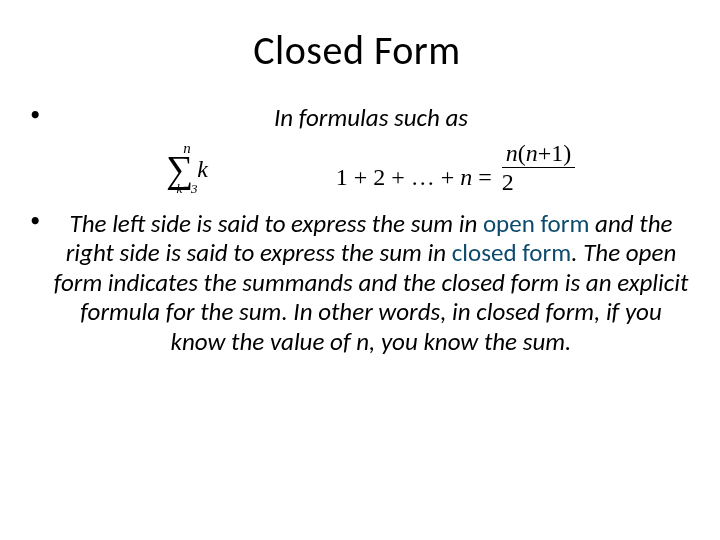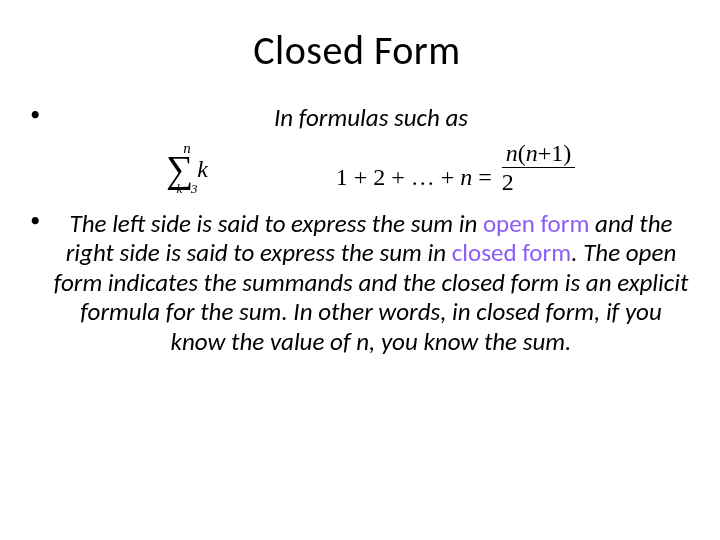--- a/index.html
+++ b/index.html
@@ -43,21 +43,21 @@
     position: absolute;
     left: 6px;
     top: 0;
     font-size: 20px;
   }
   .italic {
     font-style: italic;
     text-align: center;
   }
   .red {
-    color: #8b5cf6;
+    color: #0c4a6e;
   }
   .formula-row {
     margin: 8px 0 14px 0;
     padding-left: 28px;
   }
   .formula-row > div {
     display: inline-block;
     vertical-align: middle;
   }
   .sigma-block {

